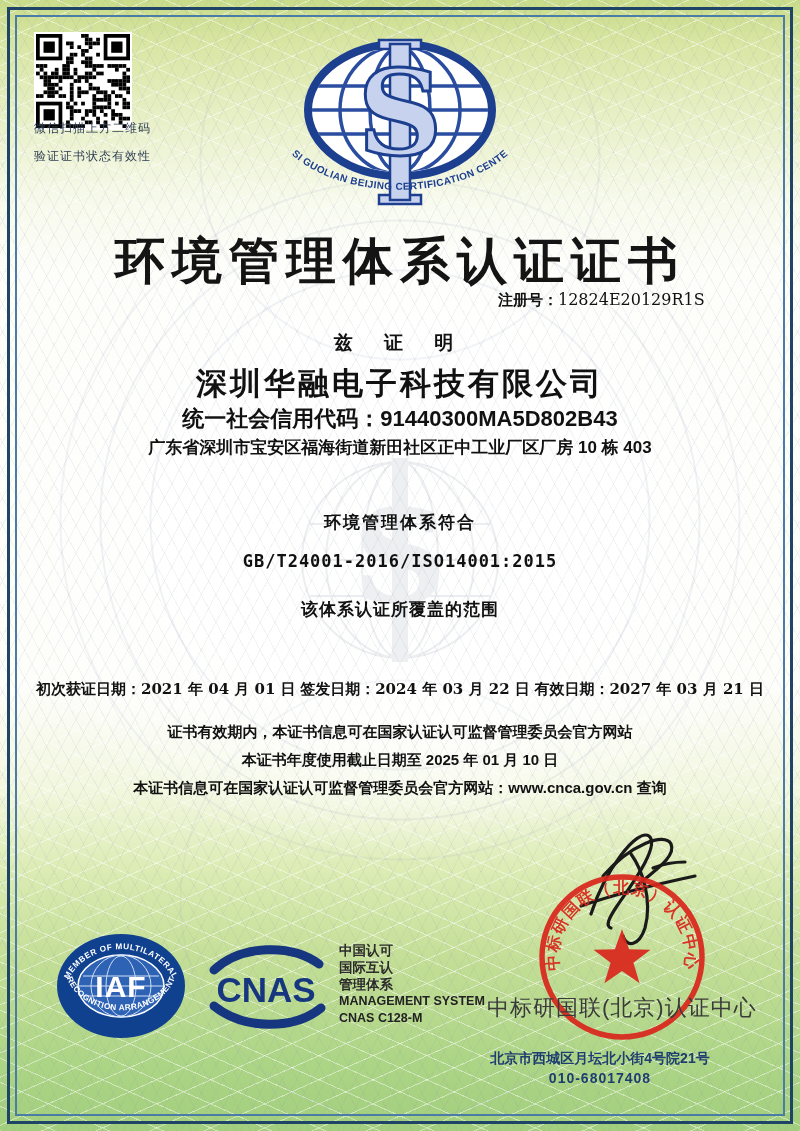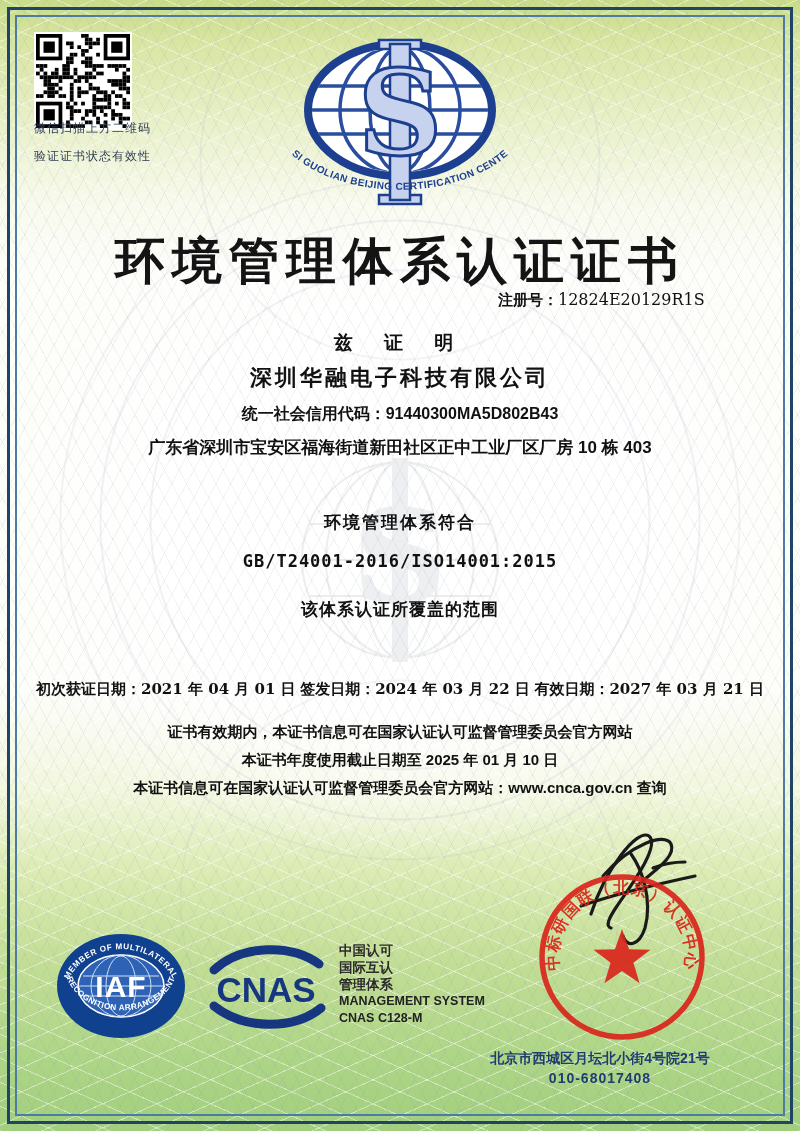--- a/index.html
+++ b/index.html
@@ -28,22 +28,22 @@
   .ctr{left:0;right:0;text-align:center;}
   .qr-wrap{left:34px;top:32px;width:98px;height:98px;background:#fff;padding:2px;box-sizing:border-box;}
   .qr-cap{left:34px;width:200px;color:#2f3e52;font-size:12px;letter-spacing:1px;}
   .cap1{top:120px;} .cap2{top:148px;}
   .logo-top{left:283px;top:38px;}
   .title{top:208px;font-size:50px;font-weight:bold;color:#141414;letter-spacing:7px;margin-top:20px;}
   .regline{left:498px;top:290px;font-size:15px;color:#111;}
   .regline .lbl{font-weight:bold;}
   .regline .val{font-family:"DejaVu Serif",serif;font-size:16px;}
   .certify{top:330px;font-size:19px;font-weight:bold;color:#111;letter-spacing:13px;}
-  .company{top:363px;font-size:22px;font-weight:bold;color:#111;letter-spacing:3px;}
-  .credit{top:404px;font-size:16px;font-weight:bold;color:#111;}
+  .company{top:363px;font-size:31px;font-weight:bold;color:#111;letter-spacing:3px;}
+  .credit{top:404px;font-size:22px;font-weight:bold;color:#111;}
   .addr{top:436px;font-size:17px;font-weight:bold;color:#111;}
   .conform{top:511px;font-size:17px;font-weight:bold;color:#111;letter-spacing:2px;}
   .standard{top:551px;font-size:17px;font-weight:bold;color:#111;font-family:"DejaVu Sans Mono",monospace;letter-spacing:1px;}
   .scopehead{top:598px;font-size:17px;font-weight:bold;color:#111;letter-spacing:1px;}
   .scope{top:631px;font-size:19px;font-weight:bold;color:#111;}
   .dates{top:680px;left:36px;right:36px;display:flex;justify-content:space-between;
     font-size:15px;font-weight:bold;color:#111;font-family:"DejaVu Serif","Liberation Serif",serif;align-items:flex-end;}
   .note{font-size:15px;font-weight:bold;color:#111;}
   .note1{top:723px;} .note2{top:751px;} .note3{top:779px;}
   .sig{left:545px;top:810px;}
@@ -357,20 +357,21 @@
     <defs>
       <path id="sealArc" d="M 29.7,111.2 A 64,64 0 1,1 150.3,111.2" fill="none"></path>
     </defs>
     <circle cx="90" cy="90" r="80" fill="none" stroke="#d9261c" stroke-width="5.5"></circle>
     <polygon points="90,62 97.1,82.3 118.5,82.7 101.4,95.7 107.6,116.3 90,104 72.4,116.3 78.6,95.7 61.5,82.7 82.9,82.3" fill="#d9261c"></polygon>
     <text font-size="16" font-weight="bold" fill="#d9261c" letter-spacing="1.5">
       <textPath href="#sealArc" startOffset="50%" text-anchor="middle">中标研国联（北京）认证中心</textPath>
     </text>
   </svg>
 
+  <div class="abs certname">中标研国联(北京)认证中心</div>
 
   <svg class="abs iaf" width="132" height="108" viewBox="0 0 132 108">
     <defs>
       <path id="iafTop" d="M 10,64 A 55,46 0 1,1 122,64" fill="none"></path>
       <path id="iafBottom" d="M 12,46 A 56,44 0 0,0 120,46" fill="none"></path>
     </defs>
     <ellipse cx="66" cy="54" rx="64" ry="52" fill="#10418f"></ellipse>
     <ellipse cx="66" cy="54" rx="43" ry="31" fill="#2e62b5" stroke="#ffffff" stroke-width="1.5"></ellipse>
     <g stroke="#cfe0f5" stroke-width="1" fill="none">
       <line x1="28" y1="44" x2="104" y2="44"></line>

